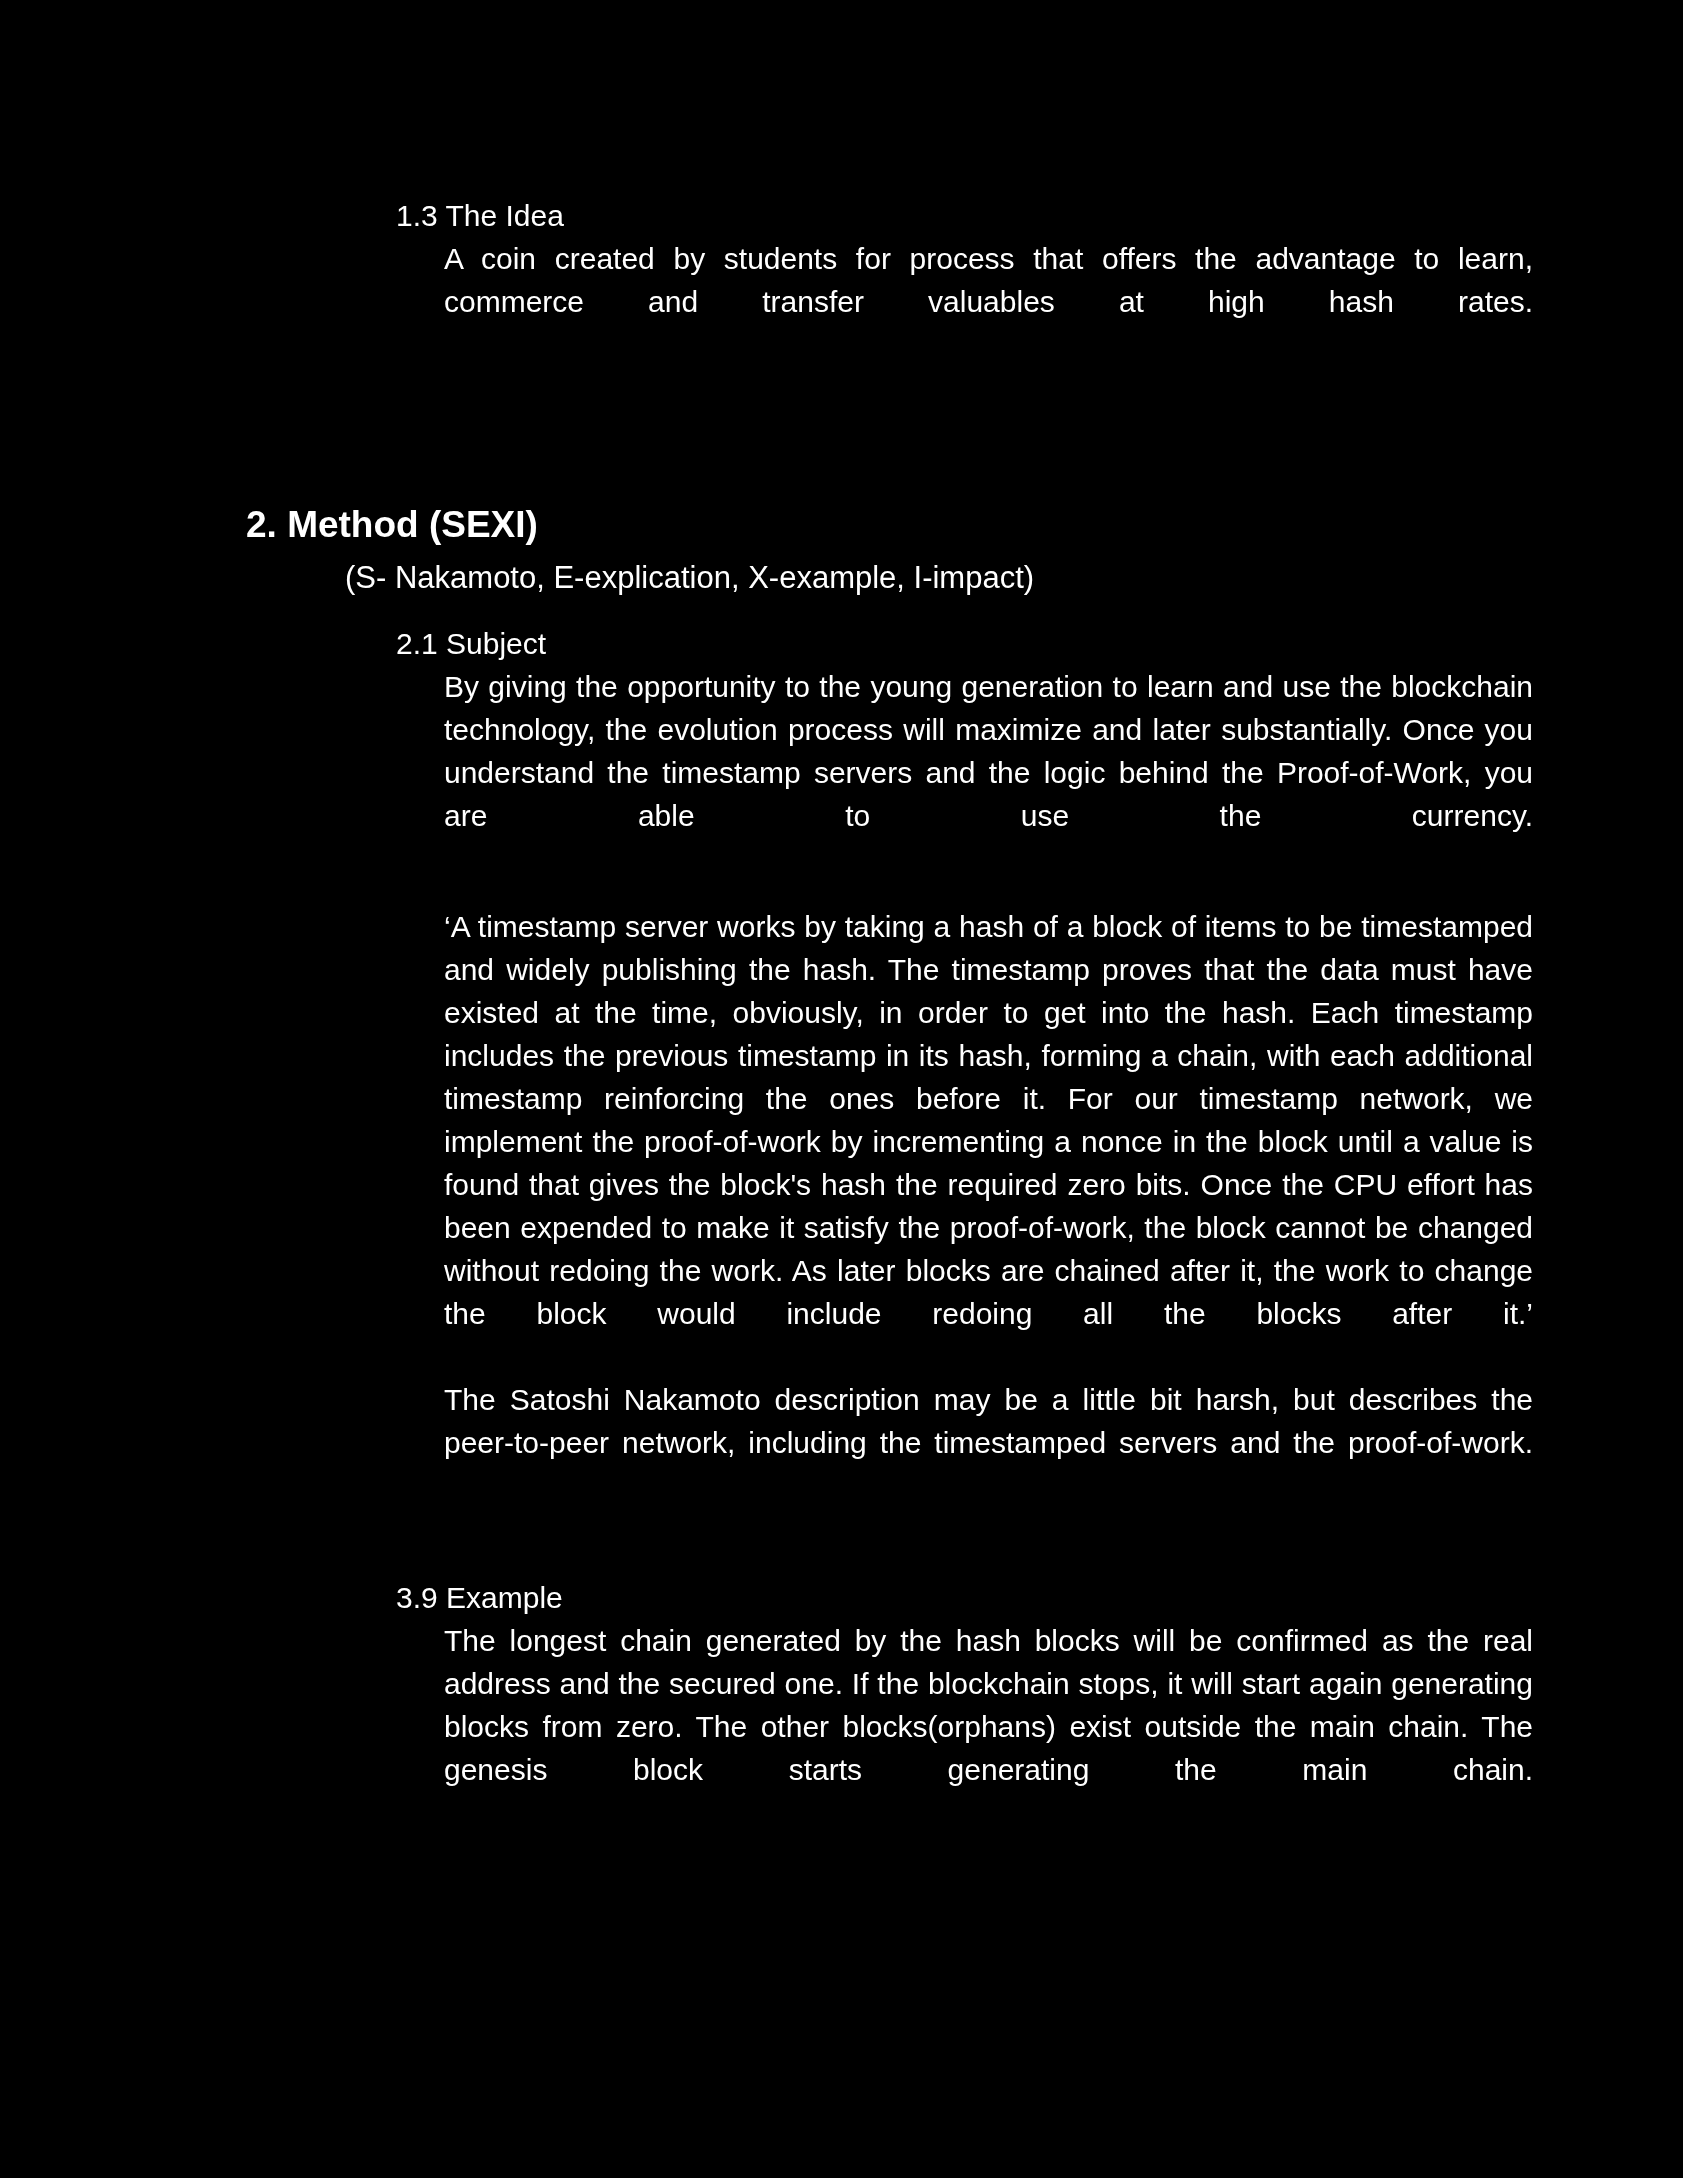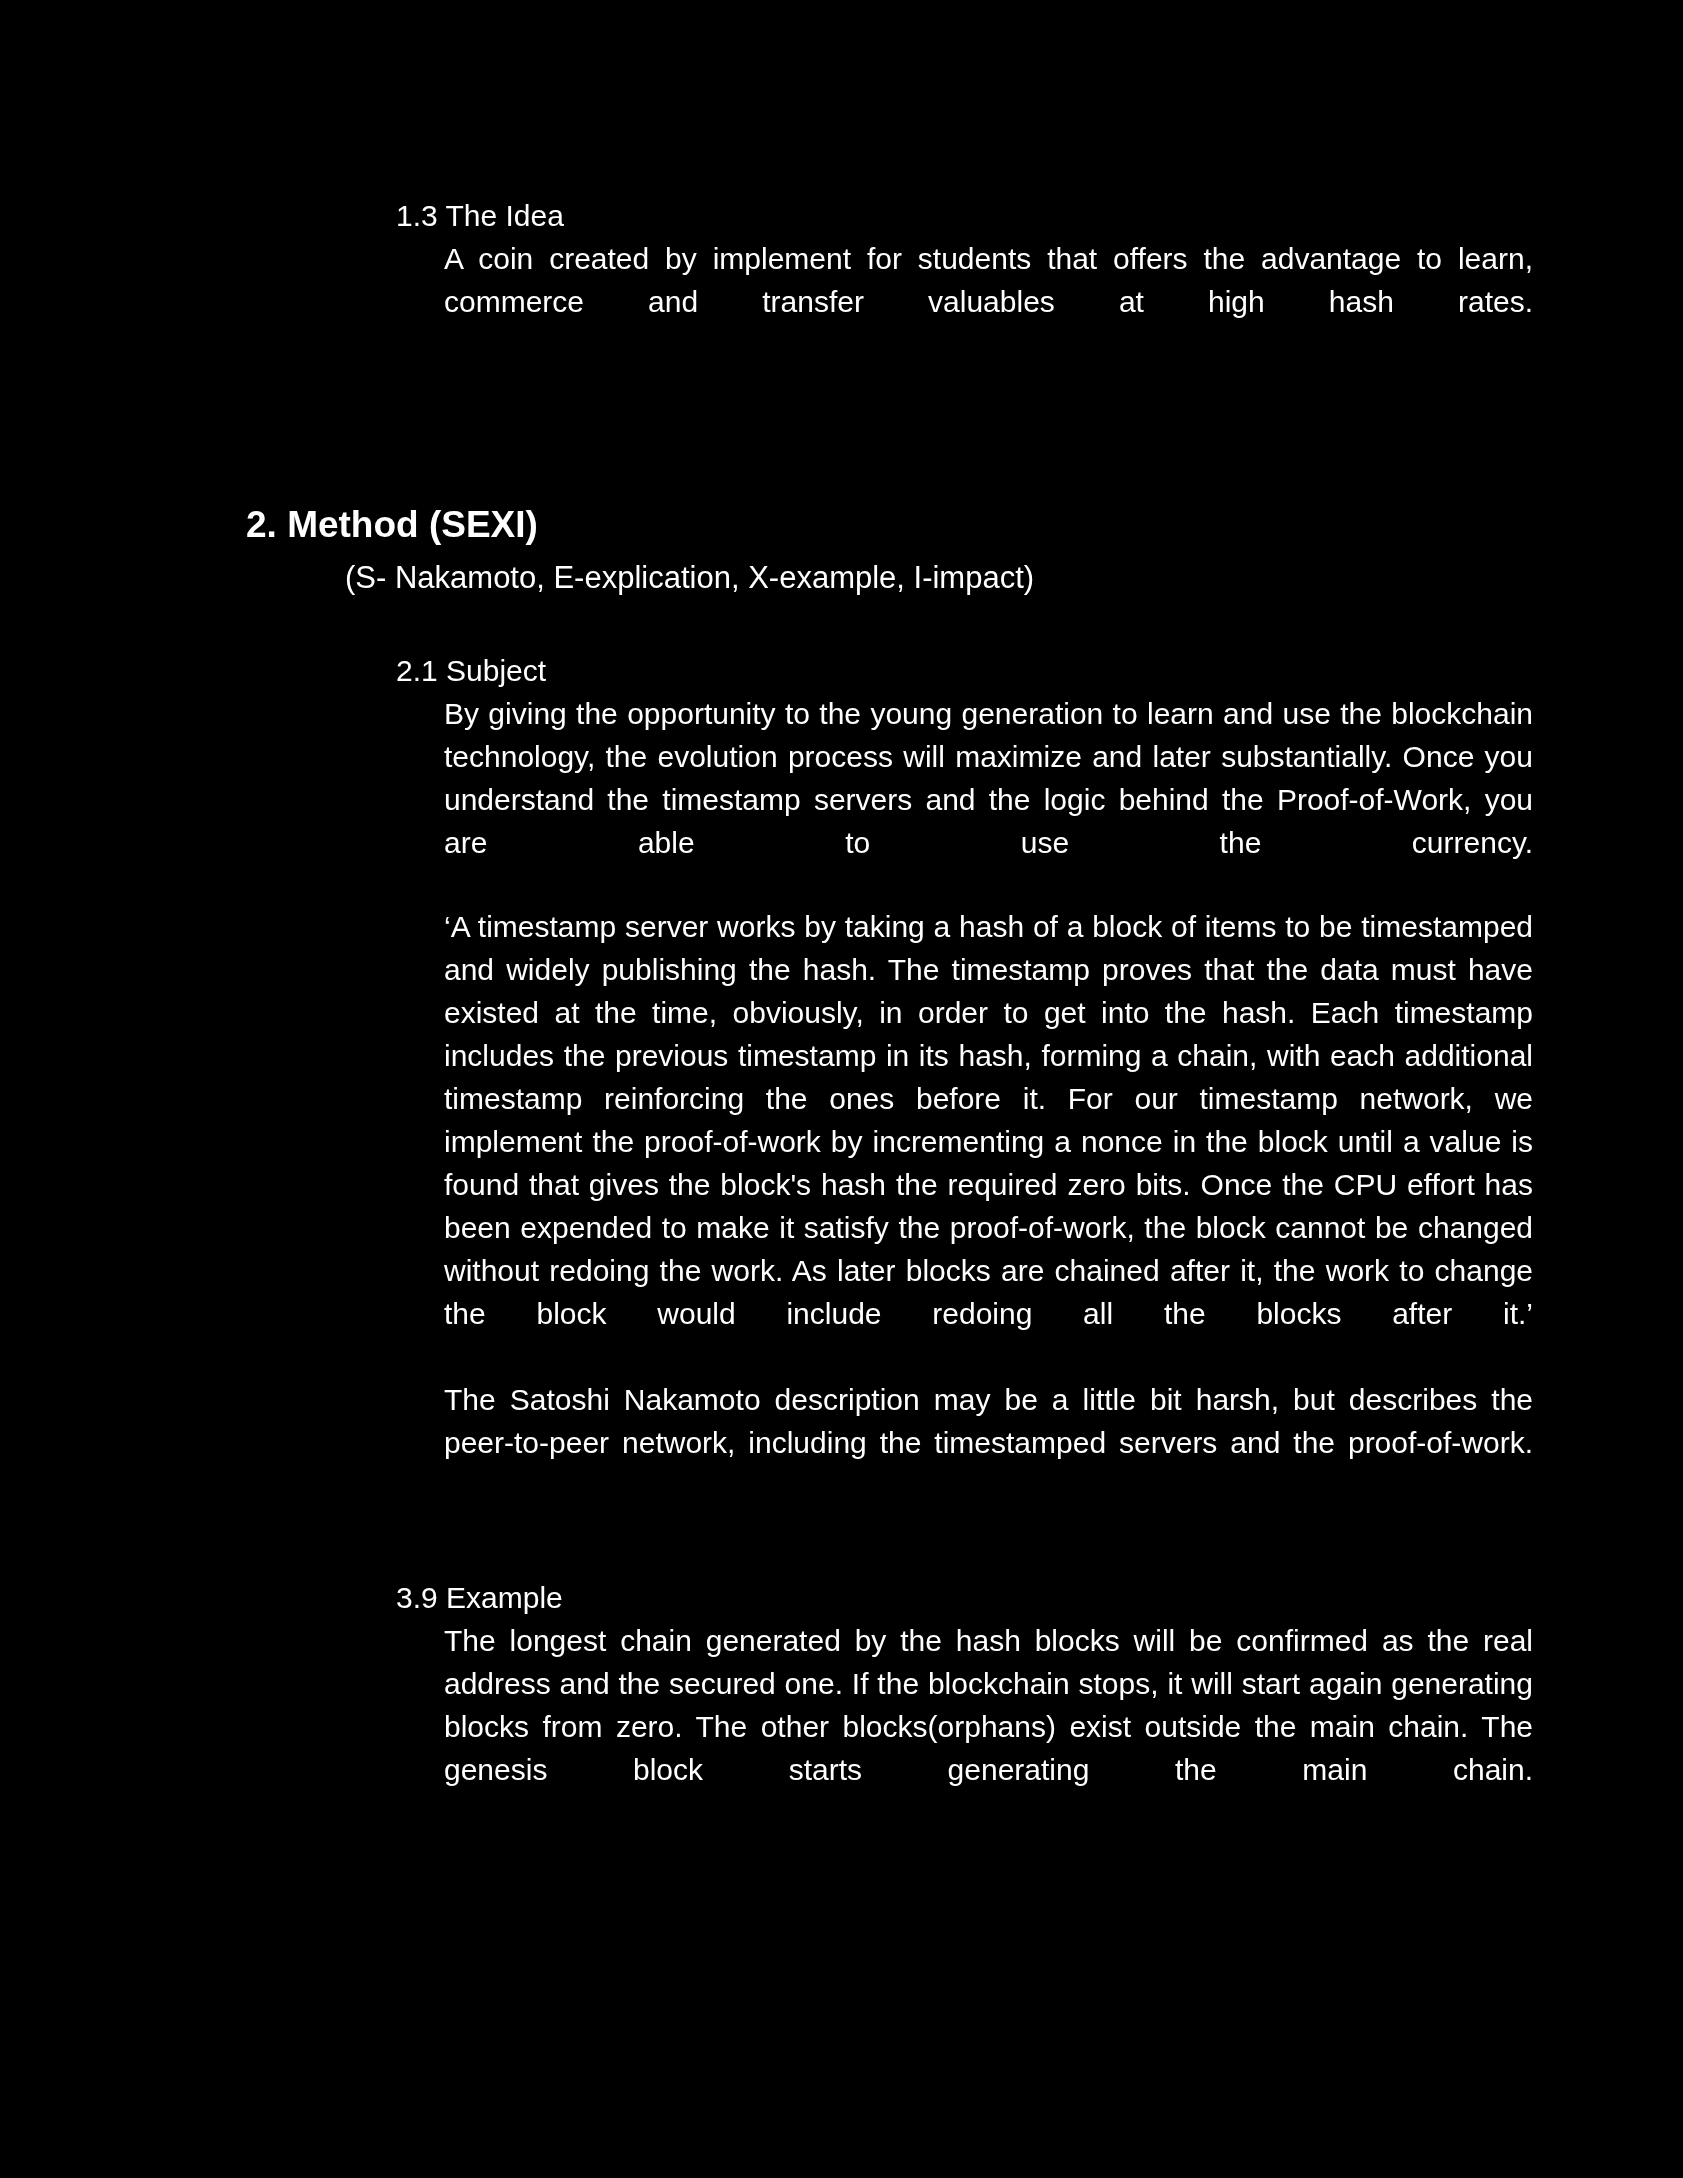--- a/index.html
+++ b/index.html
@@ -71,32 +71,32 @@
     font-weight: normal;
     color: #ffffff;
     white-space: nowrap;
     margin: 0;
   }
 
   
   #block-1-3      { top: 194px; }
   #block-2-method { top: 501px; }
   #block-2-sub    { top: 556px; }
-  #block-2-1      { top: 649px; }
+  #block-2-1      { top: 622px; }
   #block-2-2      { top: 905px; }
   #block-2-3      { top: 1576px; }
 </style>
 </head>
 <body>
 
 <div class="page">
 
   <div class="doc-body" id="block-1-3">
     <p class="sec-heading">1.3 The Idea</p>
-    <p class="sec-body">A coin created by implement for students that offers the advantage to learn, commerce and transfer valuables at high hash rates.</p>
+    <p class="sec-body">A coin created by students for process that offers the advantage to learn, commerce and transfer valuables at high hash rates.</p>
   </div>
 
   <h1 class="major-heading" id="block-2-method">2. Method (SEXI)</h1>
 
   <p class="major-subtitle" id="block-2-sub">(S- Nakamoto, E-explication, X-example, I-impact)</p>
 
   <div class="doc-body" id="block-2-1">
     <p class="sec-heading">2.1 Subject</p>
     <p class="sec-body">By giving the opportunity to the young generation to learn and use the blockchain technology, the evolution process will maximize and later substantially. Once you understand the timestamp servers and the logic behind the Proof-of-Work, you are able to use the currency.</p>
   </div>

